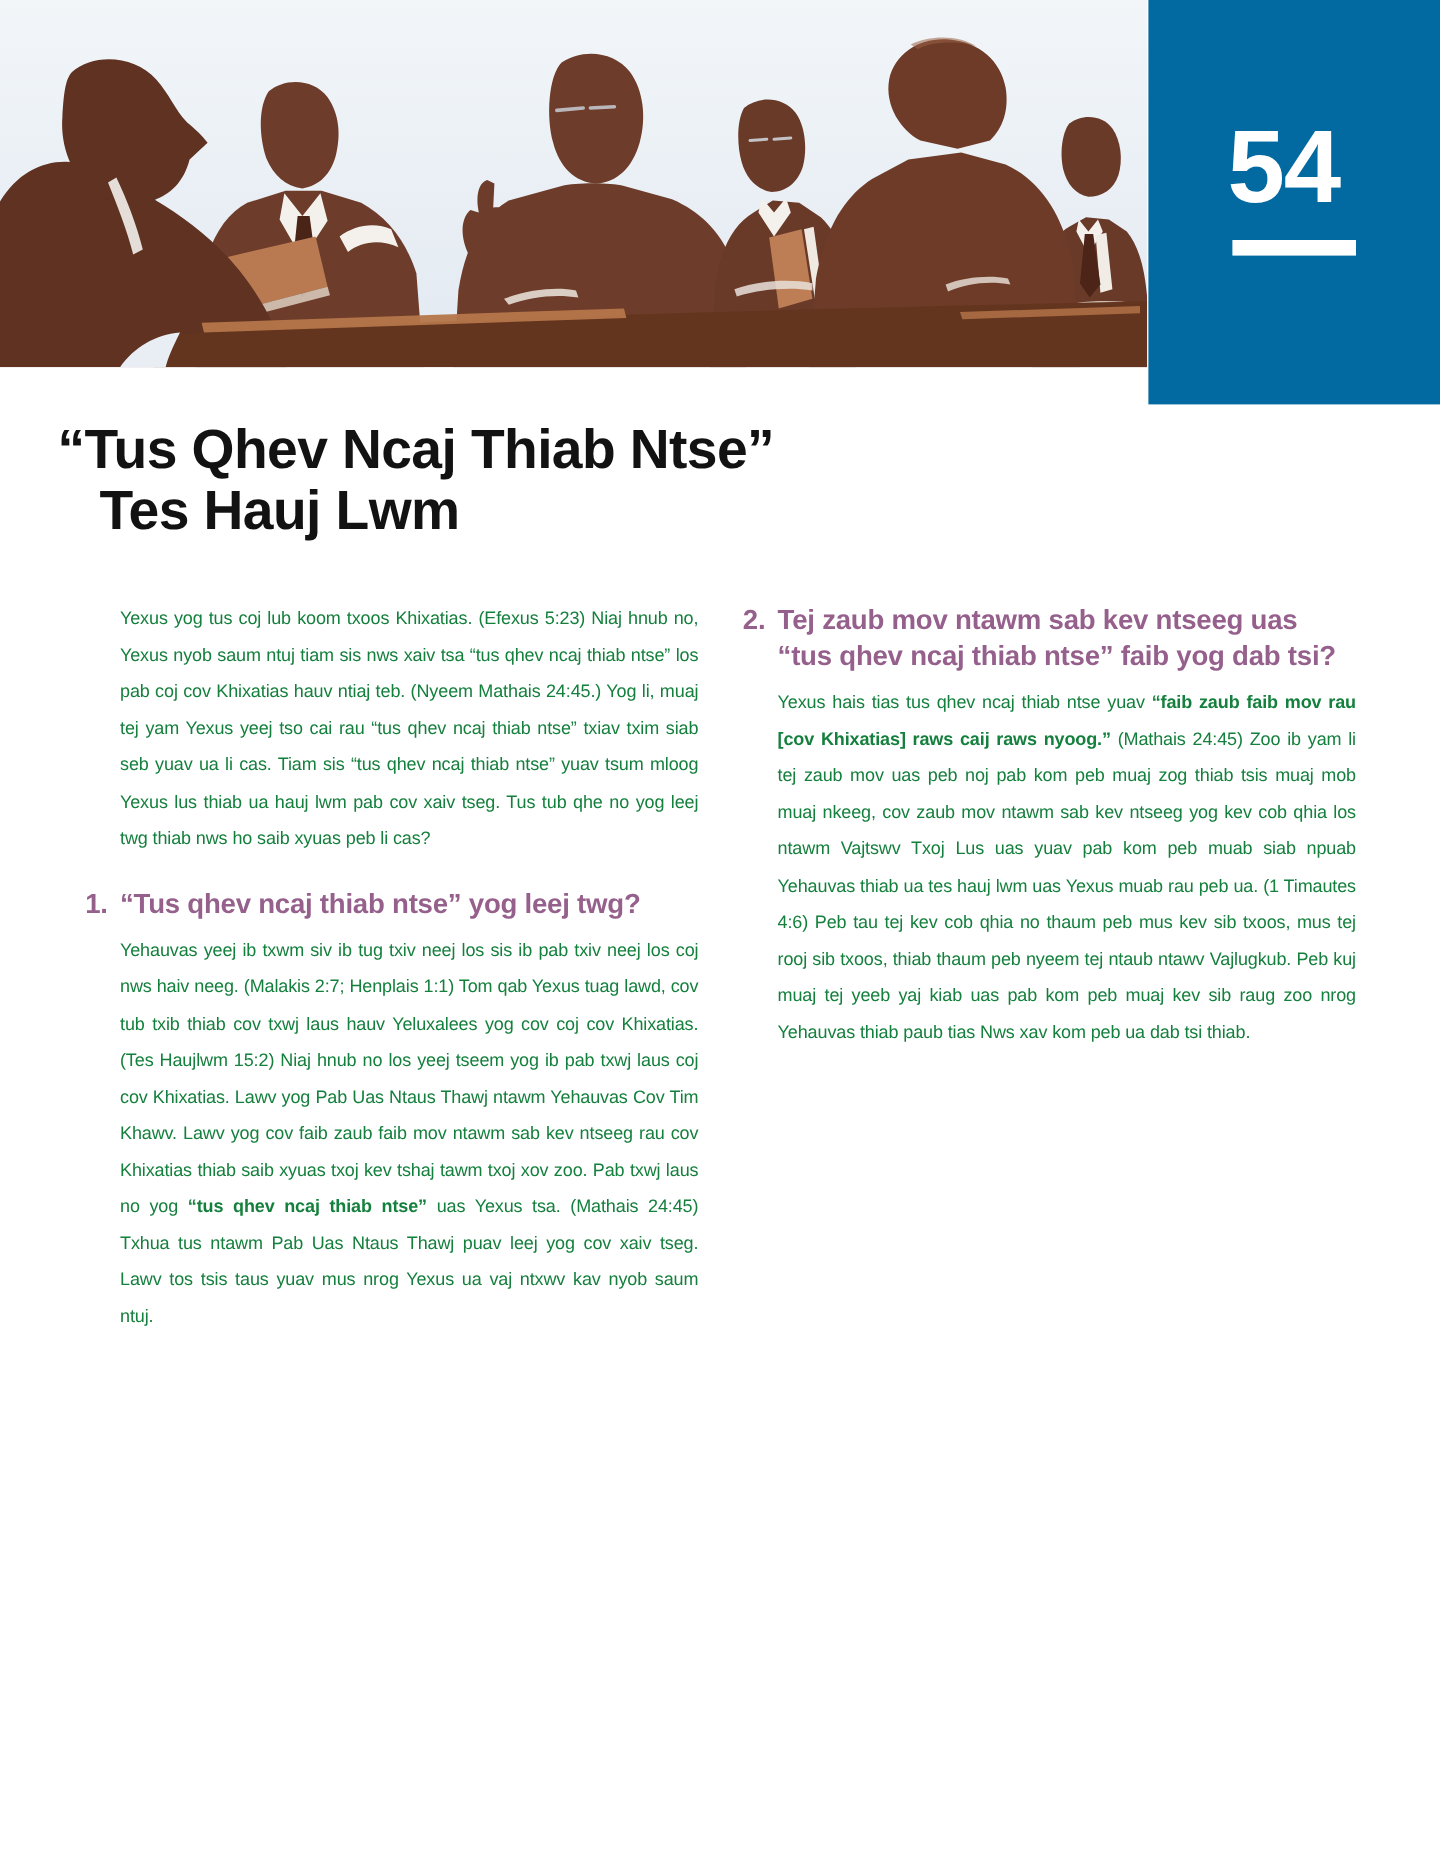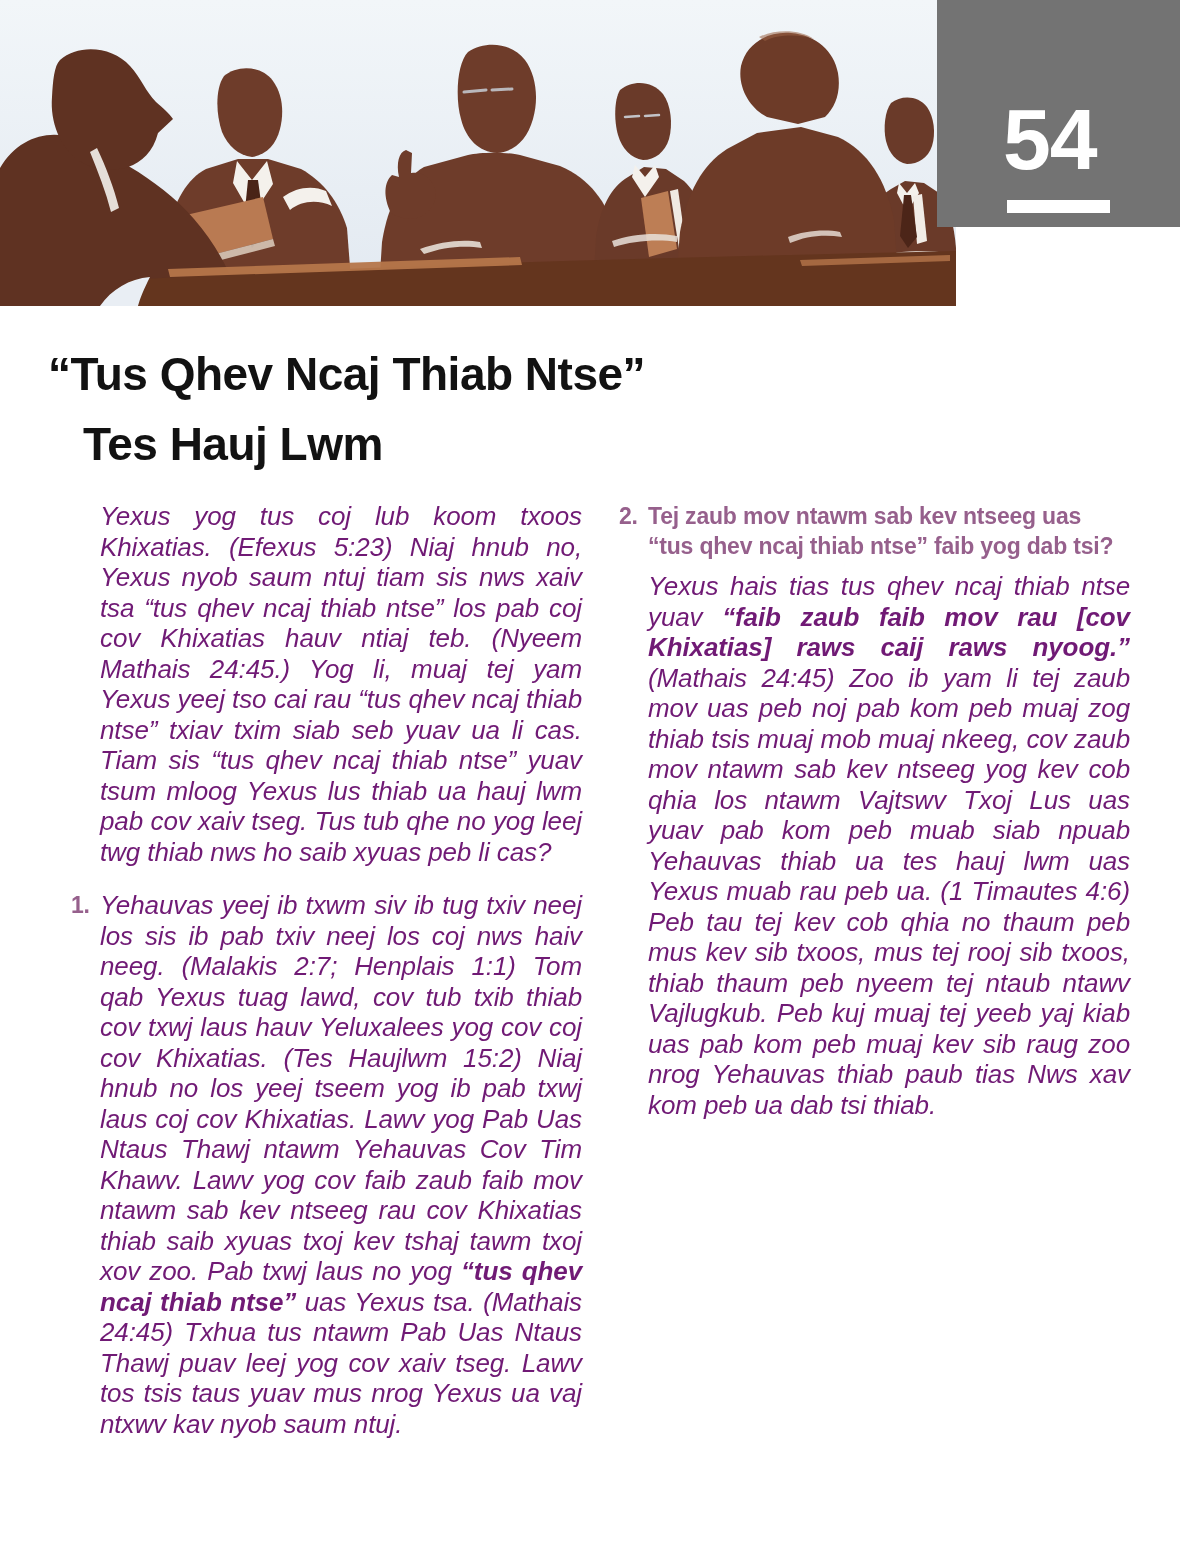--- a/index.html
+++ b/index.html
@@ -4,47 +4,47 @@
 <style>
   html,body { margin:0; padding:0; background:#ffffff; }
   .page {
     position:relative; width:1200px; height:1543px; background:#fff;
     overflow:hidden; font-family:"Liberation Sans","DejaVu Sans",sans-serif;
   }
 
   
   .header-photo { position:absolute; left:0; top:0; width:956px; height:306px; display:block; }
   .lesson-badge {
-    position:absolute; left:937px; top:0; width:243px; height:227px;
-    background:#737373;
+    position:absolute; left:957px; top:0; width:243px; height:337px;
+    background:#0369a1;
   }
   .lesson-number {
     position:absolute; left:66px; top:96px; color:#ffffff;
     font-size:86px; font-weight:700; line-height:1; letter-spacing:-1px;
   }
   .lesson-underline {
     position:absolute; left:70px; top:200px; width:103px; height:13px; background:#ffffff;
   }
 
   
   .title {
     position:absolute; left:0; top:349px; margin:0; color:#121212;
     font-weight:700; font-size:46px; line-height:51px; letter-spacing:-0.5px;
   }
   .title-l1 { display:block; margin-left:48px; }
-  .title-l2 { display:block; margin-left:83px;margin-top:19px; }
+  .title-l2 { display:block; margin-left:83px; }
 
   
   .col { position:absolute; top:501px; width:482px; }
   .col-left  { left:100px; }
   .col-right { left:648px; }
 
   .body-par {
-    margin:0; color:#701a75; font-size:26px; line-height:30.5px;
-    text-align:justify; letter-spacing:-0.1px;font-style:italic;
+    margin:0; color:#15803d; font-size:15px; line-height:30.5px;
+    text-align:justify; letter-spacing:-0.1px;
   }
   .run-bold { font-weight:700; }
 
   .question { position:relative; margin-top:23px; }
   .col-right .question:first-child { margin-top:0; }
   .q-heading {
     position:relative; margin:0; color:#96608c;
     font-size:23px; line-height:30px; font-weight:700; letter-spacing:-0.2px;
   }
   .q-num { position:absolute; left:-29px; top:0; }
@@ -117,20 +117,21 @@
     <span class="title-l1">“Tus Qhev Ncaj Thiab Ntse”</span>
     <span class="title-l2">Tes Hauj Lwm</span>
   </h1>
 
   <div class="col col-left">
     <p class="body-par"><span>Yexus yog tus coj lub koom txoos Khixatias. (Efexus 5:23) Niaj hnub no, Yexus nyob saum ntuj tiam sis nws xaiv tsa “tus qhev ncaj thiab ntse” los pab coj cov Khixatias hauv ntiaj teb. (Nyeem Mathais 24:45.) Yog li, muaj tej yam Yexus yeej tso cai rau “tus qhev ncaj thiab ntse” txiav txim siab seb yuav ua li cas. Tiam sis “tus qhev ncaj thiab ntse” yuav tsum mloog Yexus lus thiab ua hauj lwm pab cov xaiv tseg. Tus tub qhe no yog leej twg thiab nws ho saib xyuas peb li cas?</span></p>
 
     <section class="question">
       <h2 class="q-heading">
         <span class="q-num">1.</span>
+        <span class="q-text">“Tus qhev ncaj thiab ntse” yog leej twg?</span>
       </h2>
       <p class="body-par"><span>Yehauvas yeej ib txwm siv ib tug txiv neej los sis ib pab txiv neej los coj nws haiv neeg. (Malakis 2:7; Henplais 1:1) Tom qab Yexus tuag lawd, cov tub txib thiab cov txwj laus hauv Yeluxalees yog cov coj cov Khixatias. (Tes Haujlwm 15:2) Niaj hnub no los yeej tseem yog ib pab txwj laus coj cov Khixatias. Lawv yog Pab Uas Ntaus Thawj ntawm Yehauvas Cov Tim Khawv. Lawv yog cov faib zaub faib mov ntawm sab kev ntseeg rau cov Khixatias thiab saib xyuas txoj kev tshaj tawm txoj xov zoo. Pab txwj laus no yog </span><span class="run-bold">“tus qhev ncaj thiab ntse”</span><span> uas Yexus tsa. (Mathais 24:45) Txhua tus ntawm Pab Uas Ntaus Thawj puav leej yog cov xaiv tseg. Lawv tos tsis taus yuav mus nrog Yexus ua vaj ntxwv kav nyob saum ntuj.</span></p>
     </section>
   </div>
 
   <div class="col col-right">
     <section class="question">
       <h2 class="q-heading">
         <span class="q-num">2.</span>
         <span class="q-text">Tej zaub mov ntawm sab kev ntseeg uas “tus qhev ncaj thiab ntse” faib yog dab tsi?</span>

